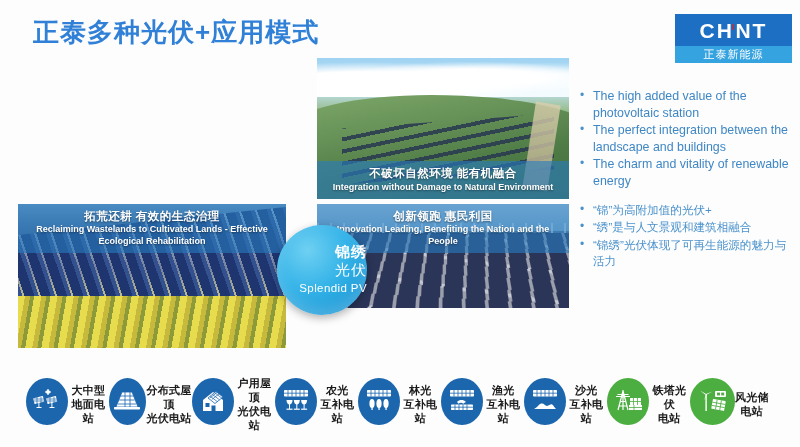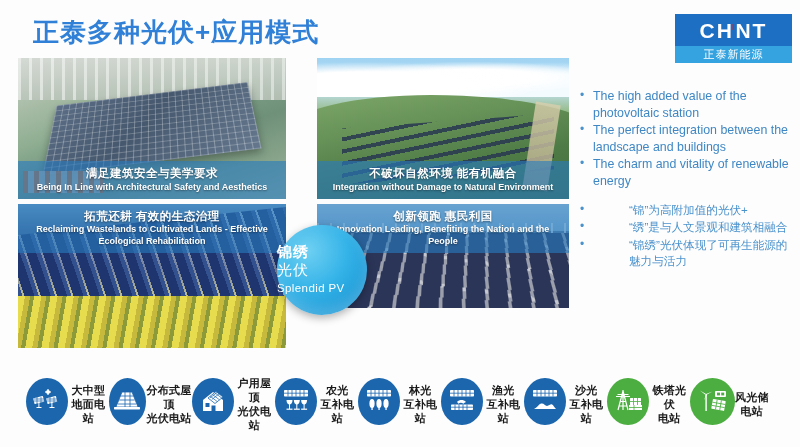--- a/index.html
+++ b/index.html
@@ -108,34 +108,34 @@
     text-shadow:0 1px 2px rgba(0,0,0,.45);}
   .cap .en{font-size:9px;font-weight:bold;line-height:1.25;margin-top:1px;
     text-shadow:0 1px 2px rgba(0,0,0,.45);}
 
   
   .badge{
     position:absolute;left:259px;top:167px;width:90px;height:90px;
     border-radius:50%;
     background:radial-gradient(circle at 34% 28%,#6fd0f2 0%,#34b3e8 45%,#1e9bd8 75%,#1a8cc9 100%);
     box-shadow:0 3px 9px rgba(0,0,0,.3), inset 0 -6px 14px rgba(255,255,255,.22);
-    display:flex;flex-direction:column;align-items:flex-start;justify-content:center;
+    display:flex;flex-direction:column;align-items:flex-end;justify-content:center;
     color:#ffffff;z-index:5;
   }
   .badge .b1{font-size:15px;font-weight:bold;line-height:1.18;letter-spacing:1px;}
   .badge .b2{font-size:15px;font-weight:normal;line-height:1.18;letter-spacing:1px;}
   .badge .b3{font-size:11.5px;line-height:1.5;margin-top:1px;letter-spacing:.4px;}
 
   
   .bullets{position:absolute;left:580px;top:88px;width:216px;color:#3f87c4;}
   .bullets.cn{top:202px;color:#4a92cc;}
   .b-row{display:flex;margin-bottom:1px;}
   .b-dot{width:13px;flex:none;font-size:12px;line-height:1.33;color:#4a92cc;}
   .b-txt{font-size:12.4px;line-height:1.33;}
-  .bullets.cn .b-txt{font-size:11.6px;line-height:1.42;margin-left:36px;}
+  .bullets.cn .b-txt{font-size:11.6px;line-height:1.42;}
 
   
   .icons{position:absolute;left:0;top:356px;width:800px;height:90px;
     display:flex;justify-content:flex-start;padding-left:26px;box-sizing:border-box;}
   .icon-item{width:83px;display:flex;flex-direction:row;align-items:center;}
   .circle{width:45px;height:47px;border-radius:50%;
     display:flex;align-items:center;justify-content:center;}
   .circle.blue{background:#1b66ad;}
   .circle.green{background:#4cae40;}
   .circle svg{display:block;}
@@ -151,31 +151,20 @@
 
   <div class="logo-box">
     <div class="logo-top">
       <span>CH</span><span class="dot">I</span><span>NT</span>
     </div>
     <div class="logo-bot">正泰新能源</div>
   </div>
 
   <div class="grid">
 
-    <div class="cell tl">
-      <div class="photo p1">
-        <div class="city"></div>
-        <div class="roof"></div>
-        <div class="lot"></div>
-      </div>
-      <div class="cap bottom">
-        <div class="cn">满足建筑安全与美学要求</div>
-        <div class="en">Being In Line with Architectural Safety and Aesthetics</div>
-      </div>
-    </div>
 
     <div class="cell bl">
       <div class="photo p3">
         <div class="panels"></div>
         <div class="flowers"></div>
       </div>
       <div class="cap top">
         <div class="cn">拓荒还耕 有效的生态治理</div>
         <div class="en">Reclaiming Wastelands to Cultivated Lands - Effective Ecological Rehabilitation</div>
       </div>

